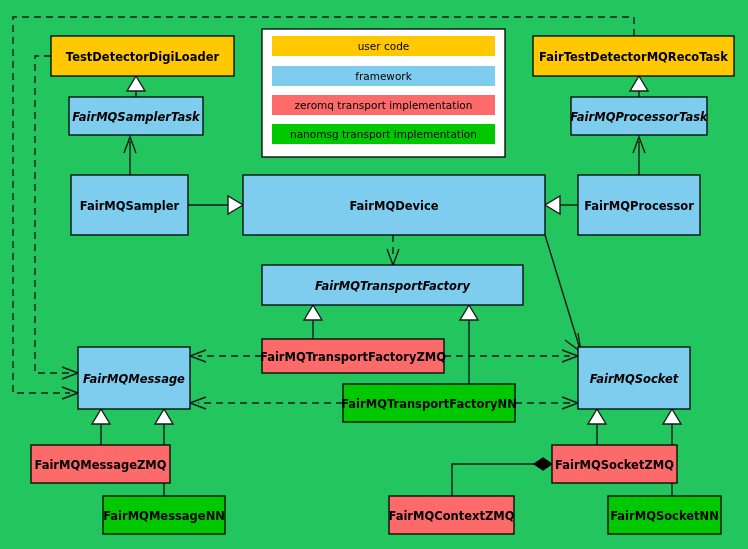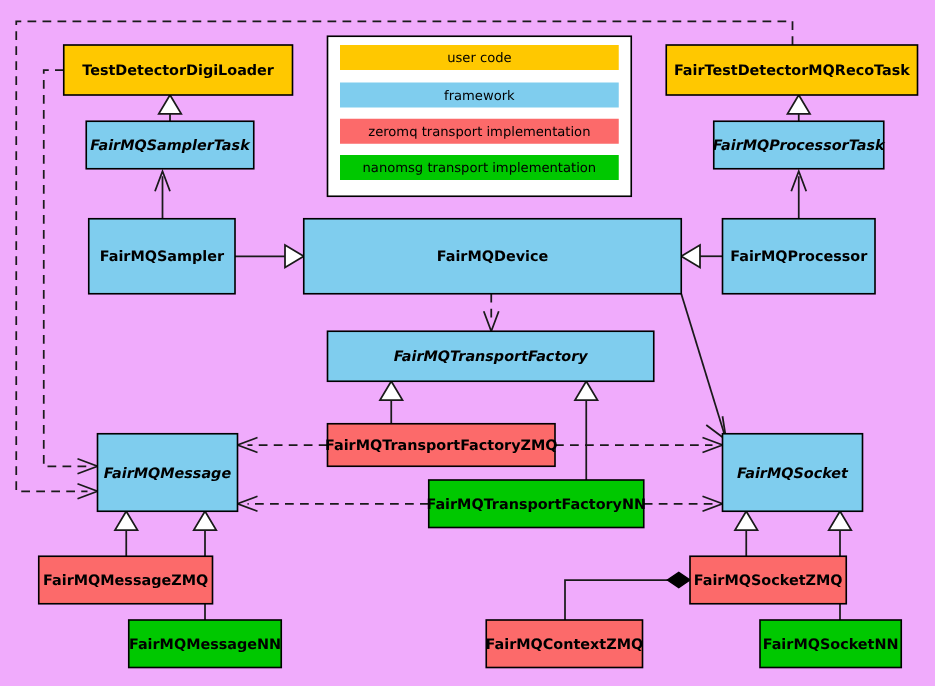--- a/index.html
+++ b/index.html
@@ -4,21 +4,21 @@
 <style>
   html, body {
     margin: 0;
     padding: 0;
     background: #ffffff;
   }
   #diagram-root {
     position: relative;
     width: 748px;
     height: 549px;
-    background: #f0abfc;
+    background: #22c55e;
     font-family: "DejaVu Sans", sans-serif;
     overflow: hidden;
   }
   svg.layer {
     position: absolute;
     left: 0;
     top: 0;
     width: 748px;
     height: 549px;
   }

